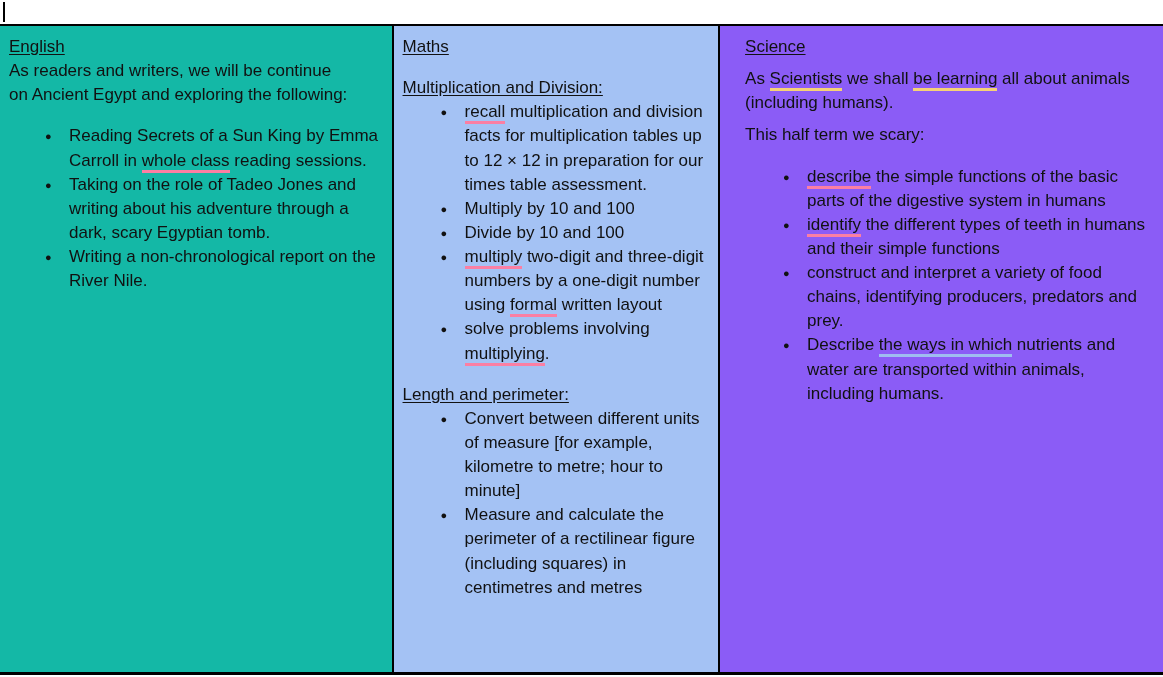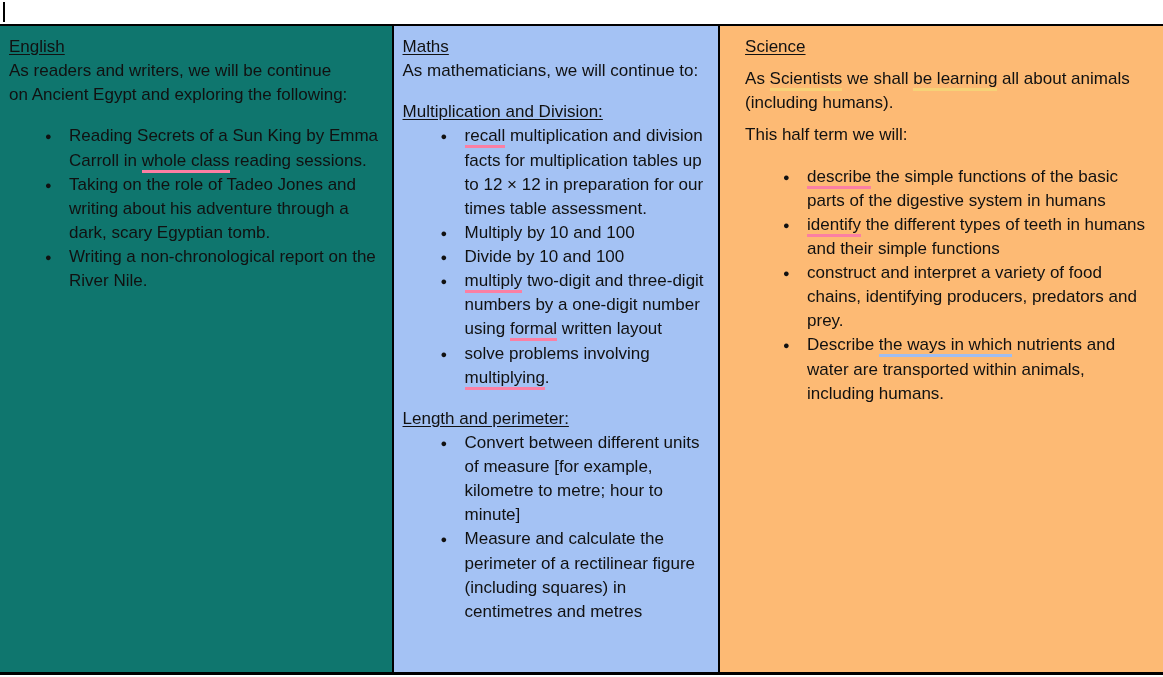--- a/index.html
+++ b/index.html
@@ -51,31 +51,31 @@
   .col {
     box-sizing: border-box;
     padding: 9px 12px 0 9px;
     font-size: 17px;
     line-height: 1.42;
     color: #111111;
     overflow: hidden;
   }
   .col-english {
     width: 410px;
-    background: #0f766e;
+    background: #14b8a6;
     border-right: 2px solid #000000;
   }
   .col-maths {
     width: 340px;
     background: #A4C2F4;
     border-right: 2px solid #000000;
   }
   .col-science {
     width: 461px;
-    background: #fdba74;
+    background: #8b5cf6;
     padding-left: 25px;
   }
 
   .heading {
     display: inline-block;
     text-decoration: underline;
     text-underline-offset: 2px;
     margin-bottom: 0;
   }
   .para {
@@ -148,21 +148,20 @@
       <div class="gap"></div>
       <ul class="bullets">
         <li><span>Reading Secrets of a Sun King by Emma Carroll in </span><span class="u-pink">whole class</span><span> reading sessions.</span></li>
         <li><span>Taking on the role of Tadeo Jones and writing about his adventure through a dark, scary Egyptian tomb.</span></li>
         <li><span>Writing a non-chronological report on the River Nile.</span></li>
       </ul>
     </div>
 
     <div class="col col-maths">
       <div class="heading">Maths</div>
-      <div class="para">As mathematicians, we will continue to:</div>
       <div class="gap"></div>
       <div class="subheading">Multiplication and Division:</div>
       <ul class="bullets">
         <li><span class="u-pink">recall</span><span> multiplication and division facts for multiplication tables up to 12 × 12 in preparation for our times table assessment.</span></li>
         <li><span>Multiply by 10 and 100</span></li>
         <li><span>Divide by 10 and 100</span></li>
         <li><span class="u-pink">multiply</span><span> two-digit and three-digit numbers by a one-digit number using </span><span class="u-pink">formal</span><span> written layout</span></li>
         <li><span>solve problems involving </span><span class="u-pink">multiplying</span><span>.</span></li>
       </ul>
       <div class="gap"></div>
@@ -173,21 +172,21 @@
       </ul>
     </div>
 
     <div class="col col-science">
       <div class="heading">Science</div>
       <div class="gap-sm"></div>
       <div class="para">
         <span>As </span><span class="u-yellow">Scientists</span><span> we shall </span><span class="u-yellow">be learning</span><span> all about animals (including humans).</span>
       </div>
       <div class="gap-sm"></div>
-      <div class="para">This half term we will:</div>
+      <div class="para">This half term we scary:</div>
       <div class="gap"></div>
       <ul class="bullets">
         <li><span class="u-pink">describe</span><span> the simple functions of the basic parts of the digestive system in humans</span></li>
         <li><span class="u-pink">identify</span><span> the different types of teeth in humans and their simple functions</span></li>
         <li><span>construct and interpret a variety of food chains, identifying producers, predators and prey.</span></li>
         <li><span>Describe </span><span class="u-blue">the ways in which</span><span> nutrients and water are transported within animals, including humans.</span></li>
       </ul>
     </div>
 
   </div>

